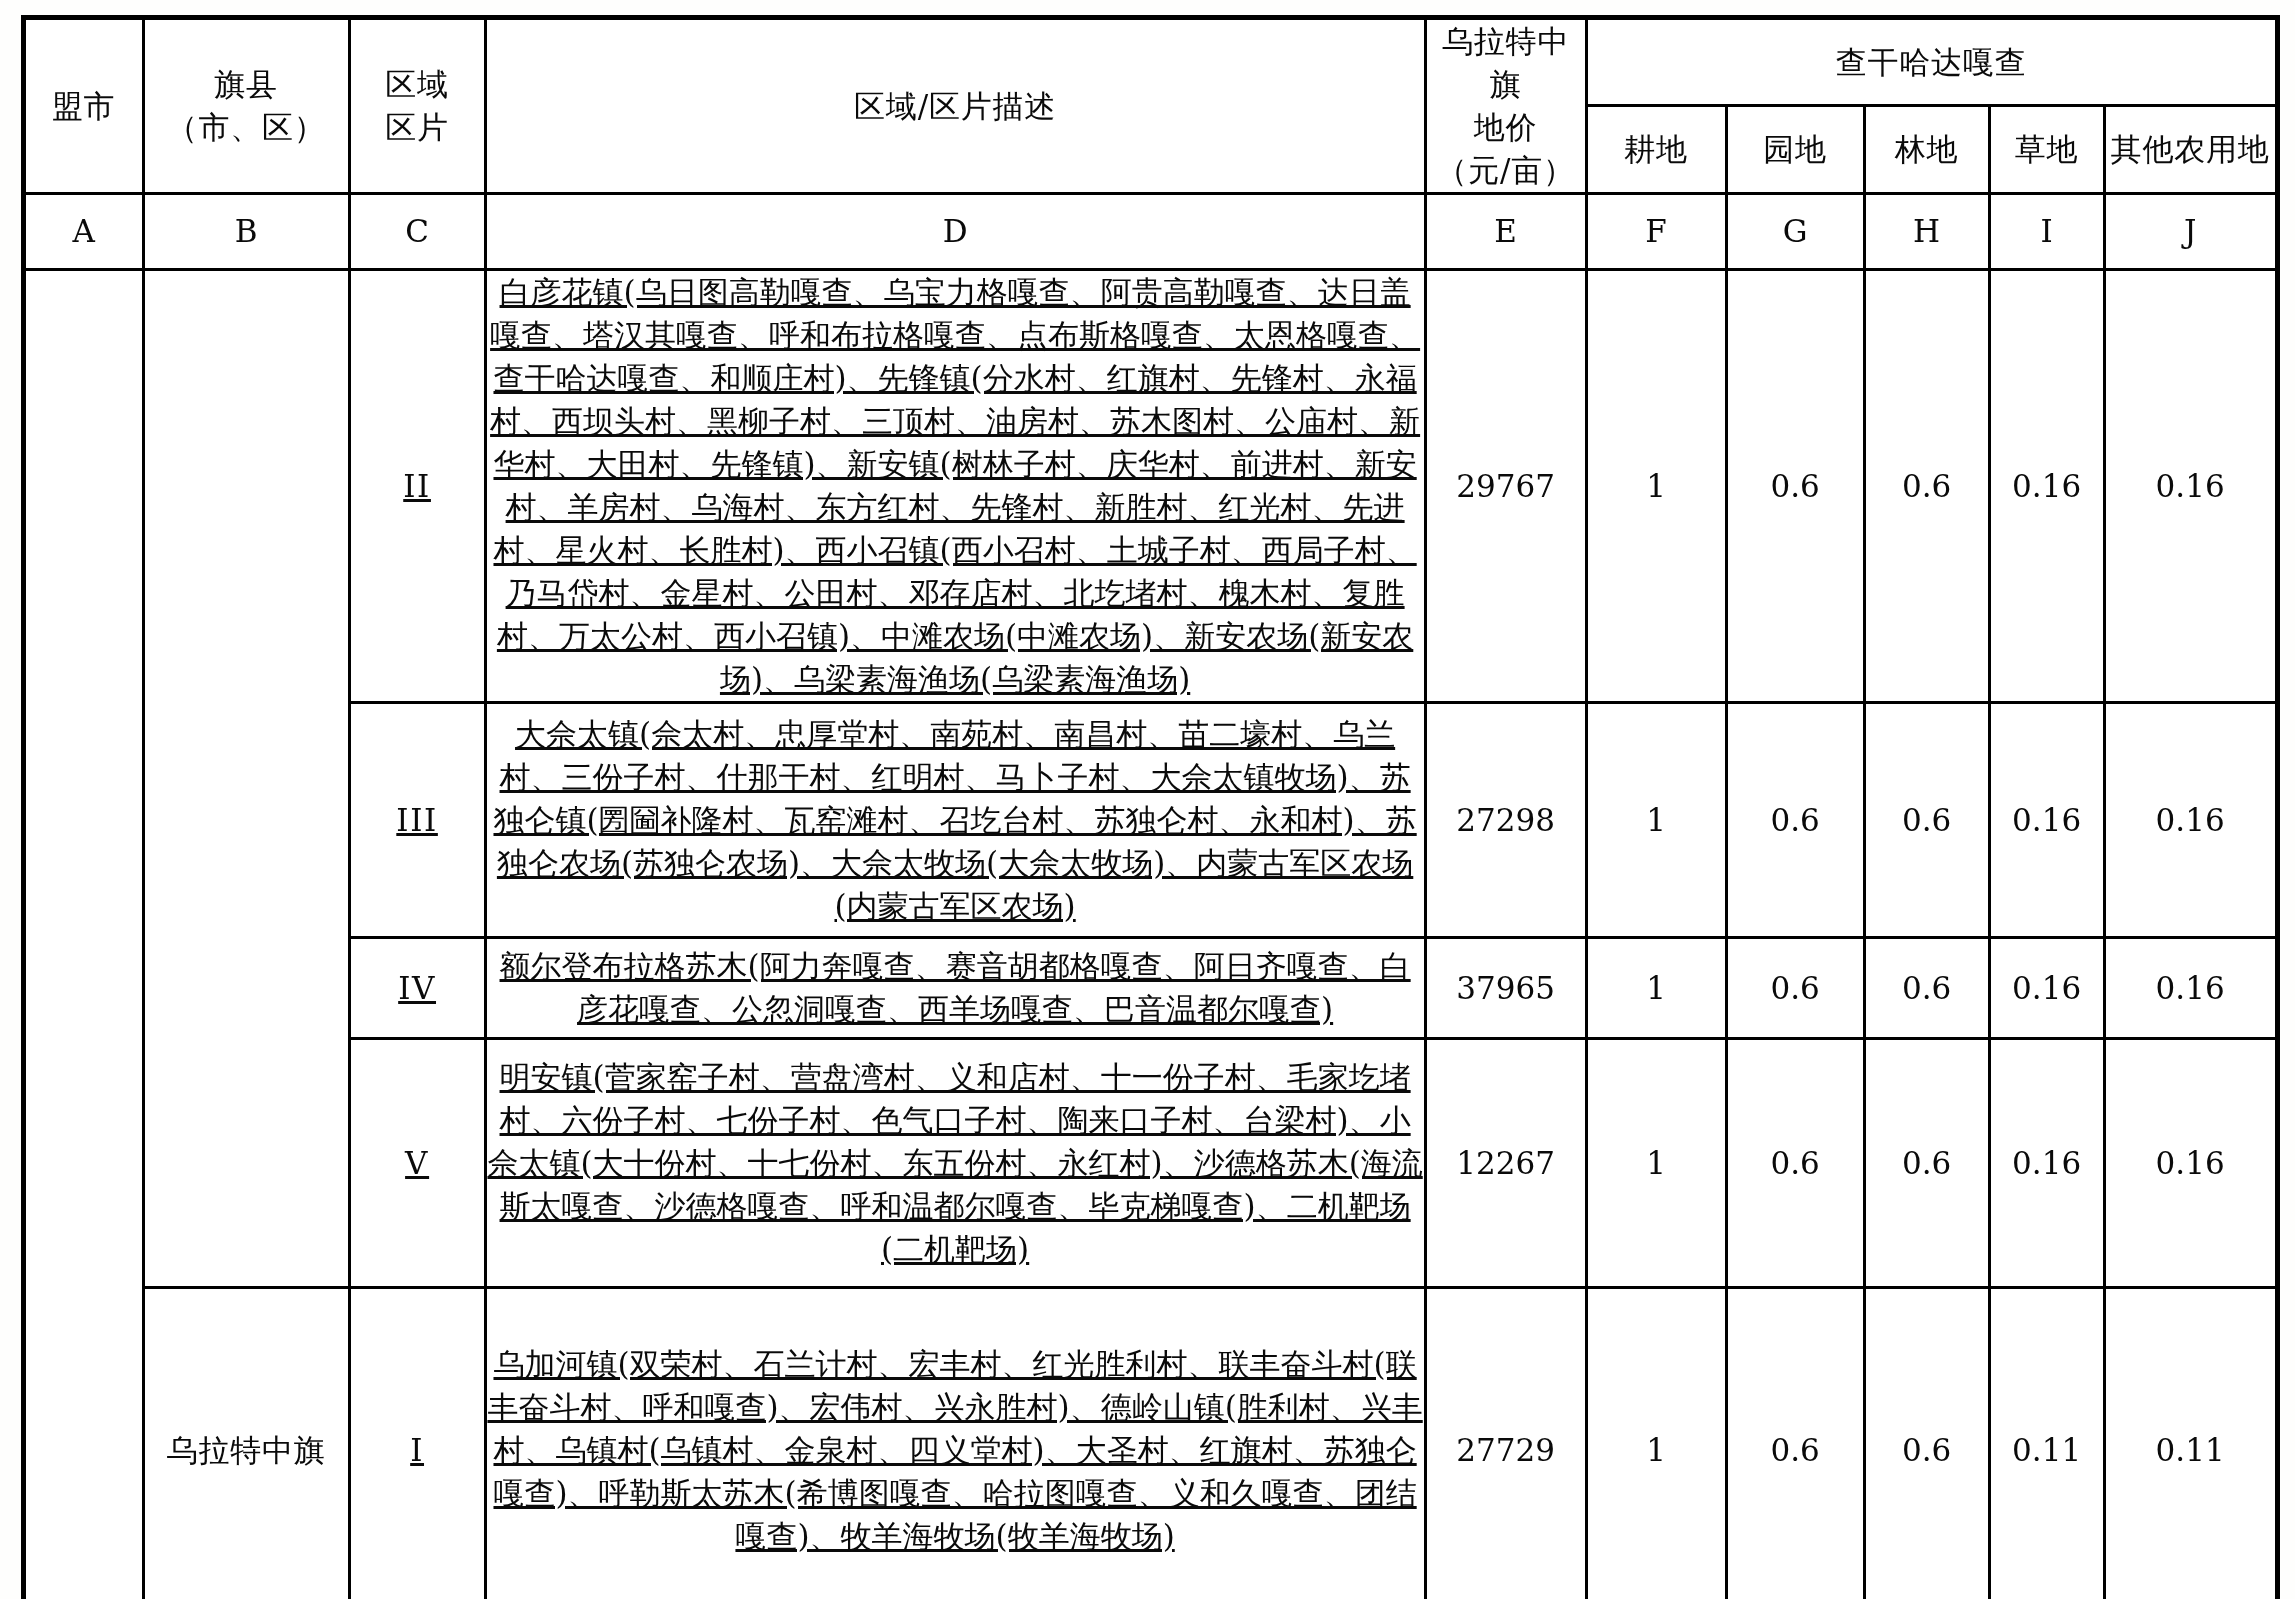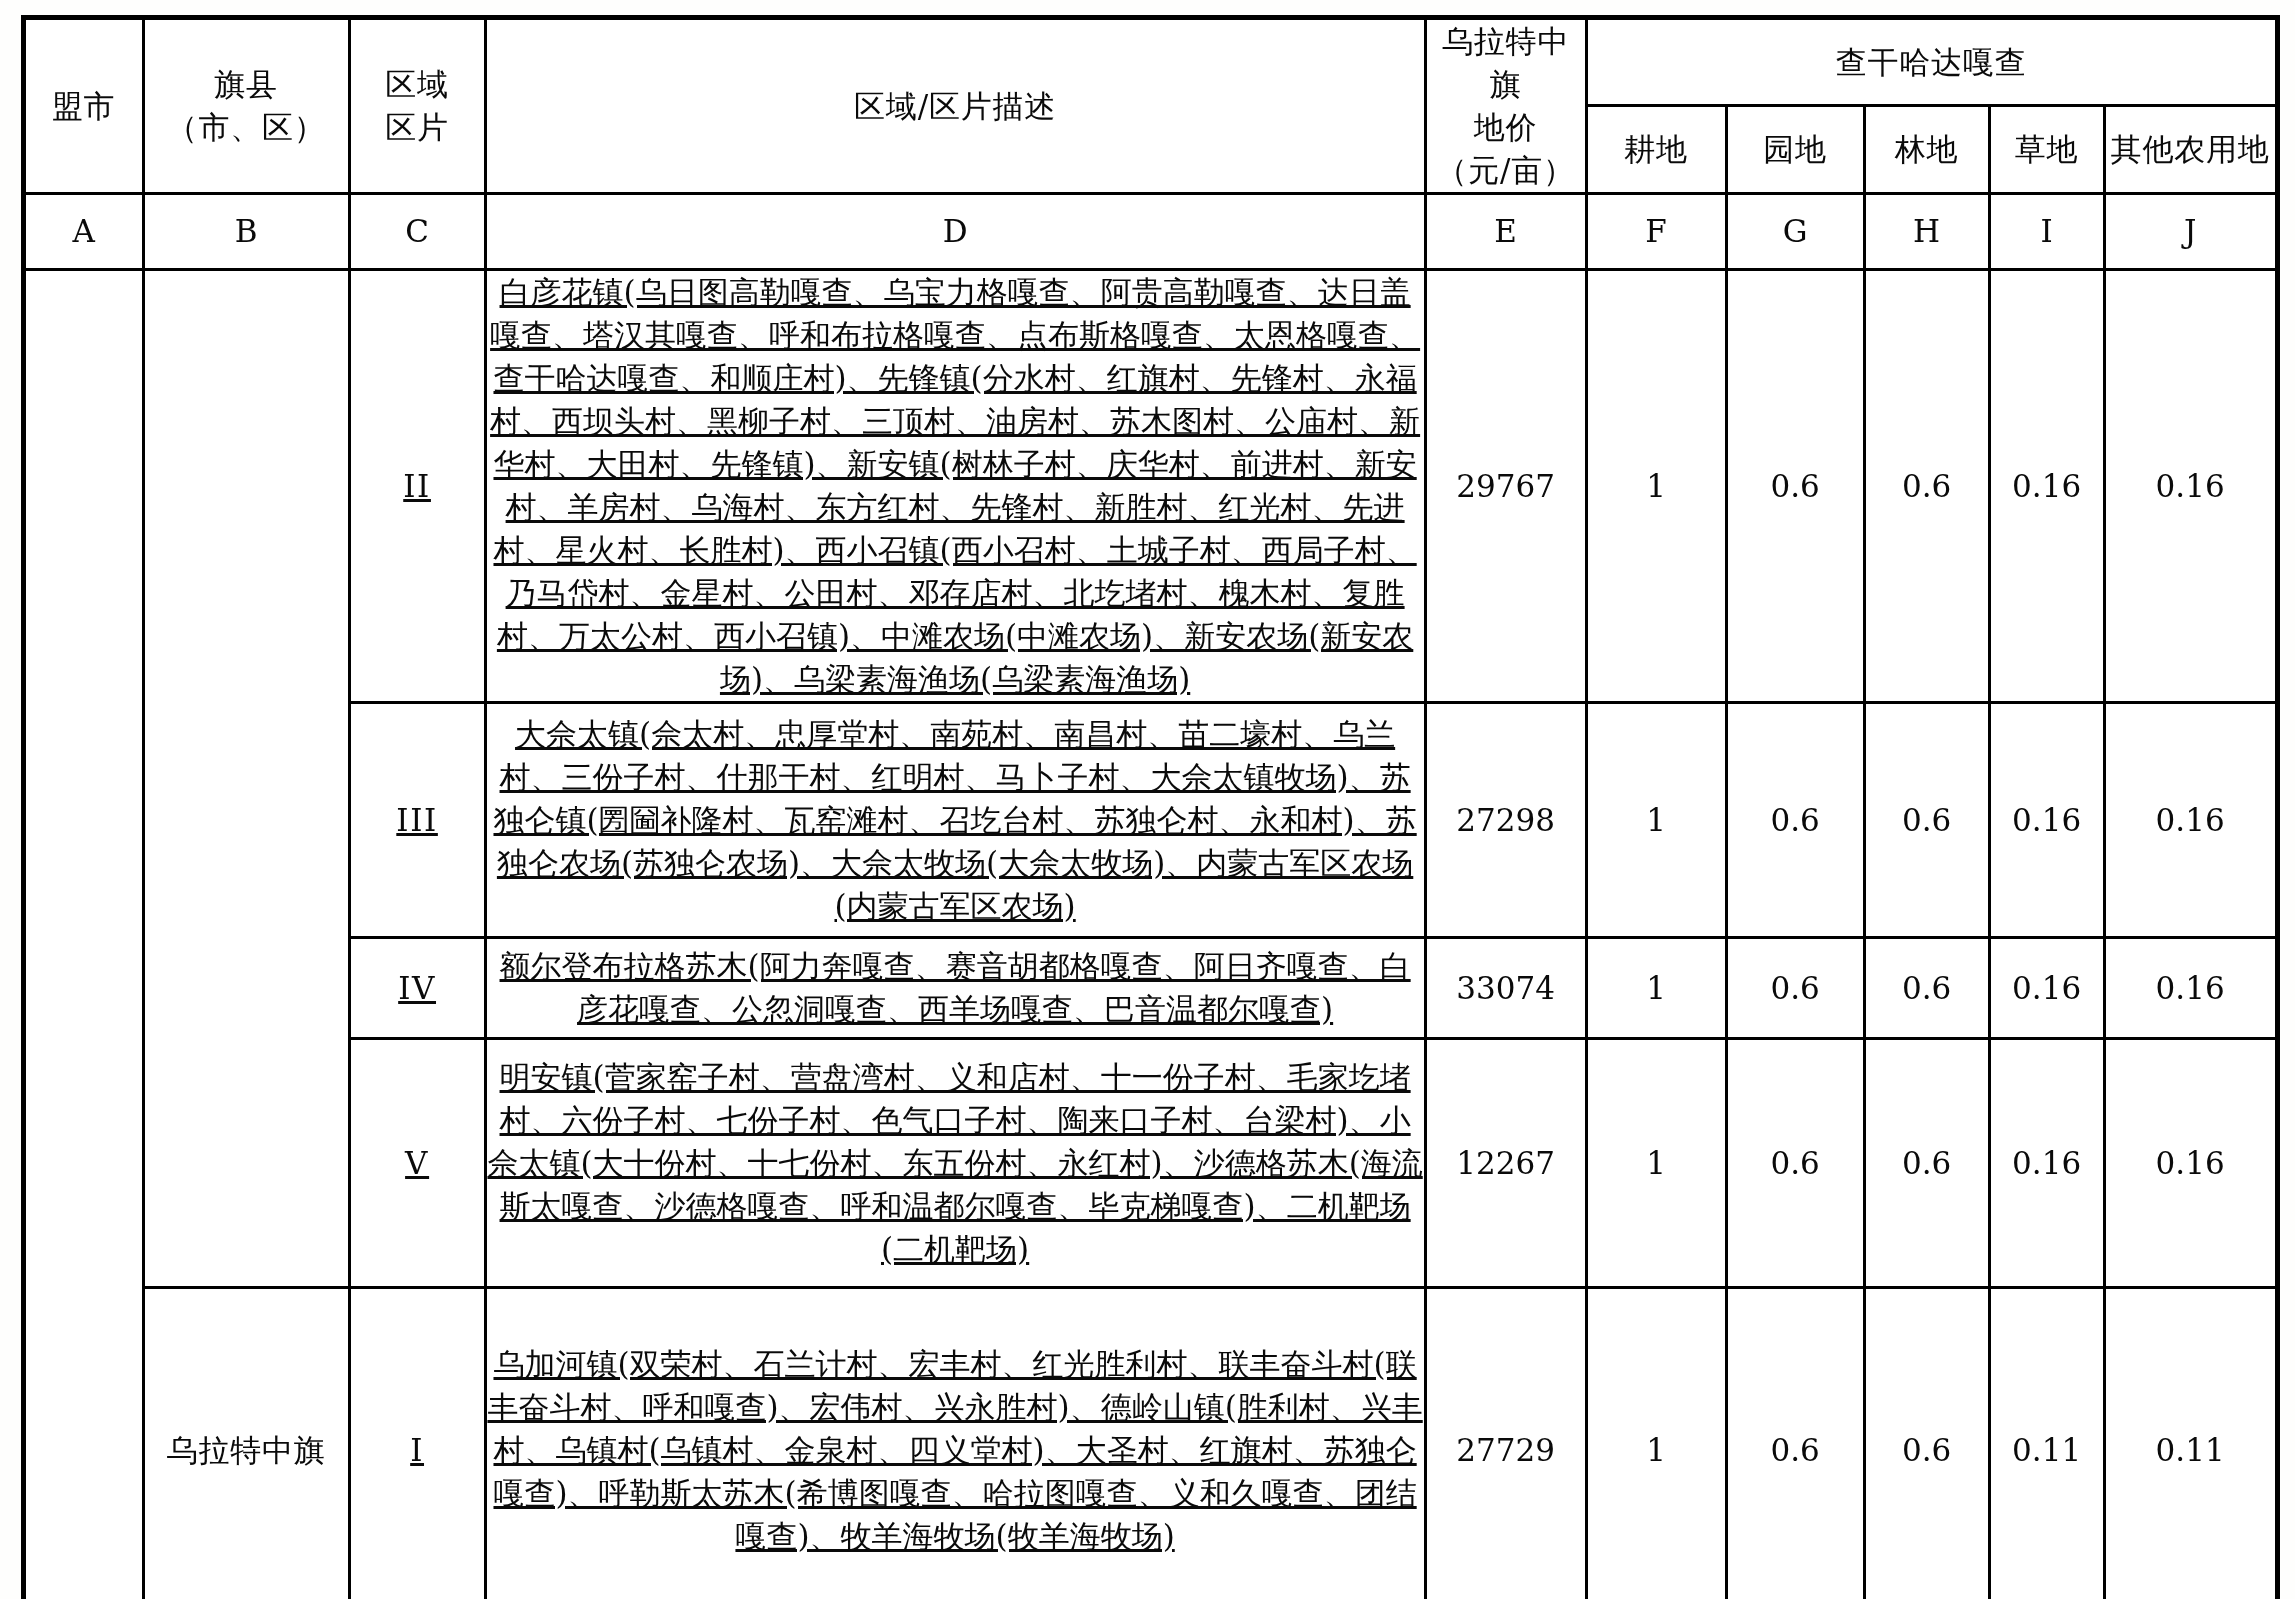--- a/index.html
+++ b/index.html
@@ -121,21 +121,21 @@
       <td class="num">1</td>
       <td class="num">0.6</td>
       <td class="num">0.6</td>
       <td class="num">0.16</td>
       <td class="num">0.16</td>
     </tr>
 
     <tr class="r4">
       <td class="zone">IV</td>
       <td class="desc">额尔登布拉格苏木(阿力奔嘎查、赛音胡都格嘎查、阿日齐嘎查、白彦花嘎查、公忽洞嘎查、西羊场嘎查、巴音温都尔嘎查)</td>
-      <td class="num">33074</td>
+      <td class="num">37965</td>
       <td class="num">1</td>
       <td class="num">0.6</td>
       <td class="num">0.6</td>
       <td class="num">0.16</td>
       <td class="num">0.16</td>
     </tr>
 
     <tr class="r5">
       <td class="zone">V</td>
       <td class="desc">明安镇(菅家窑子村、营盘湾村、义和店村、十一份子村、毛家圪堵村、六份子村、七份子村、色气口子村、陶来口子村、台梁村)、小佘太镇(大十份村、十七份村、东五份村、永红村)、沙德格苏木(海流斯太嘎查、沙德格嘎查、呼和温都尔嘎查、毕克梯嘎查)、二机靶场(二机靶场)</td>

